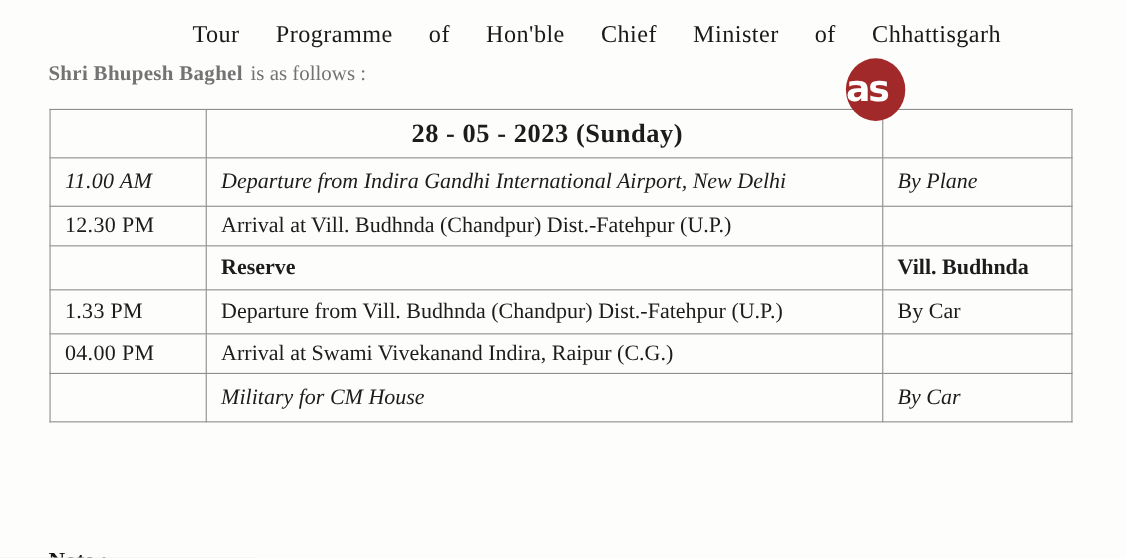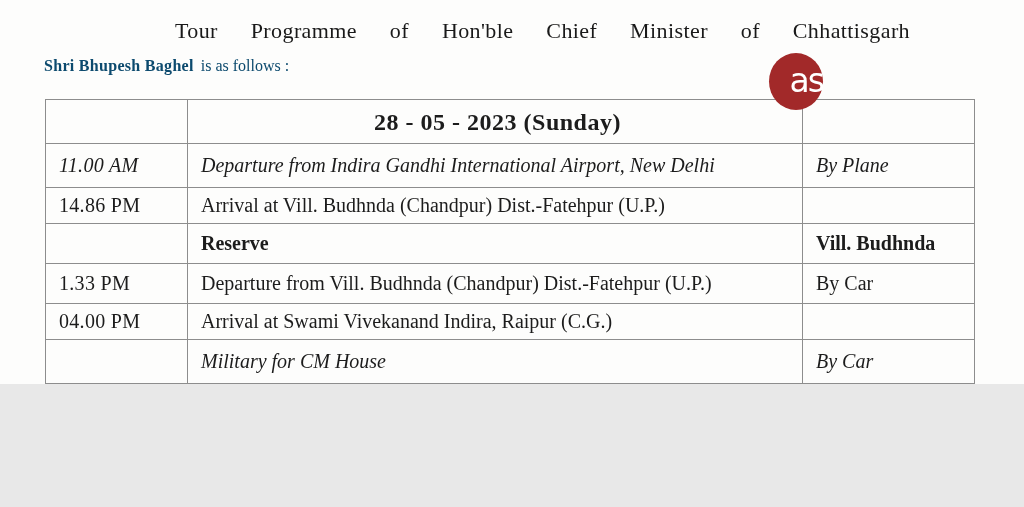--- a/index.html
+++ b/index.html
@@ -1,42 +1,42 @@
 <!DOCTYPE html>
 <html><head>
 <meta charset="utf-8">
 <style>
   html,body{margin:0;padding:0;background:#e8e8e8;}
   .page{
     position:relative;
-    width:1024px;height:384px;
+    width:1024px;height:507px;
     background:#fdfdfc;
     overflow:hidden;
     font-family:"Liberation Serif","DejaVu Serif",serif;
     color:#1e1e1e;
   }
   
   .title-line1{
     position:absolute;left:175px;top:18px;width:800px;
     font-size:22px;letter-spacing:.4px;word-spacing:27px;
     white-space:nowrap;color:#191919;
   }
   .title-line2{
     position:absolute;left:44px;top:57px;
-    font-size:16px;color:#0c4a6e;white-space:nowrap;
+    font-size:19px;color:#737373;white-space:nowrap;
   }
   .title-line2 .name{font-weight:bold;letter-spacing:.3px;}
   .title-line2 .suffix{margin-left:7px;}
   
   .badge{
     position:absolute;left:769px;top:53px;width:54px;height:57px;
     border-radius:50%;
-    display:flex;align-items:center;justify-content:flex-end;
+    display:flex;align-items:center;justify-content:flex-start;
     font-family:"DejaVu Sans","Liberation Sans",sans-serif;
-    font-weight:normal;font-size:33px;color:#ffffff;
+    font-weight:bold;font-size:33px;color:#ffffff;
     letter-spacing:-2px;line-height:1;
     z-index:5;
   }
   .badge span{transform:translateY(-1px);}
   
   table.tour{
     position:absolute;left:45px;top:99px;width:929px;
     border-collapse:collapse;table-layout:fixed;
     font-size:20px;color:#1c1c1c;
   }
@@ -96,21 +96,21 @@
       </tr>
 
       <tr class="h-m">
         <td class="time">11.00 AM</td>
         <td><span>Departure from Indira Gandhi International Airport, New Delhi</span><span class="b"></span></td>
         <td>By Plane</td>
       </tr>
 
 
       <tr class="h-xs">
-        <td class="time">14.86 PM</td>
+        <td class="time">12.30 PM</td>
         <td><span>Arrival at Vill. Budhnda (Chandpur) Dist.-Fatehpur (U.P.)</span><span class="b"></span></td>
         <td></td>
       </tr>
 
       <tr class="h-s">
         <td class="time"></td>
         <td><span></span><span class="b">Reserve</span></td>
         <td class="b">Vill. Budhnda</td>
       </tr>
 

